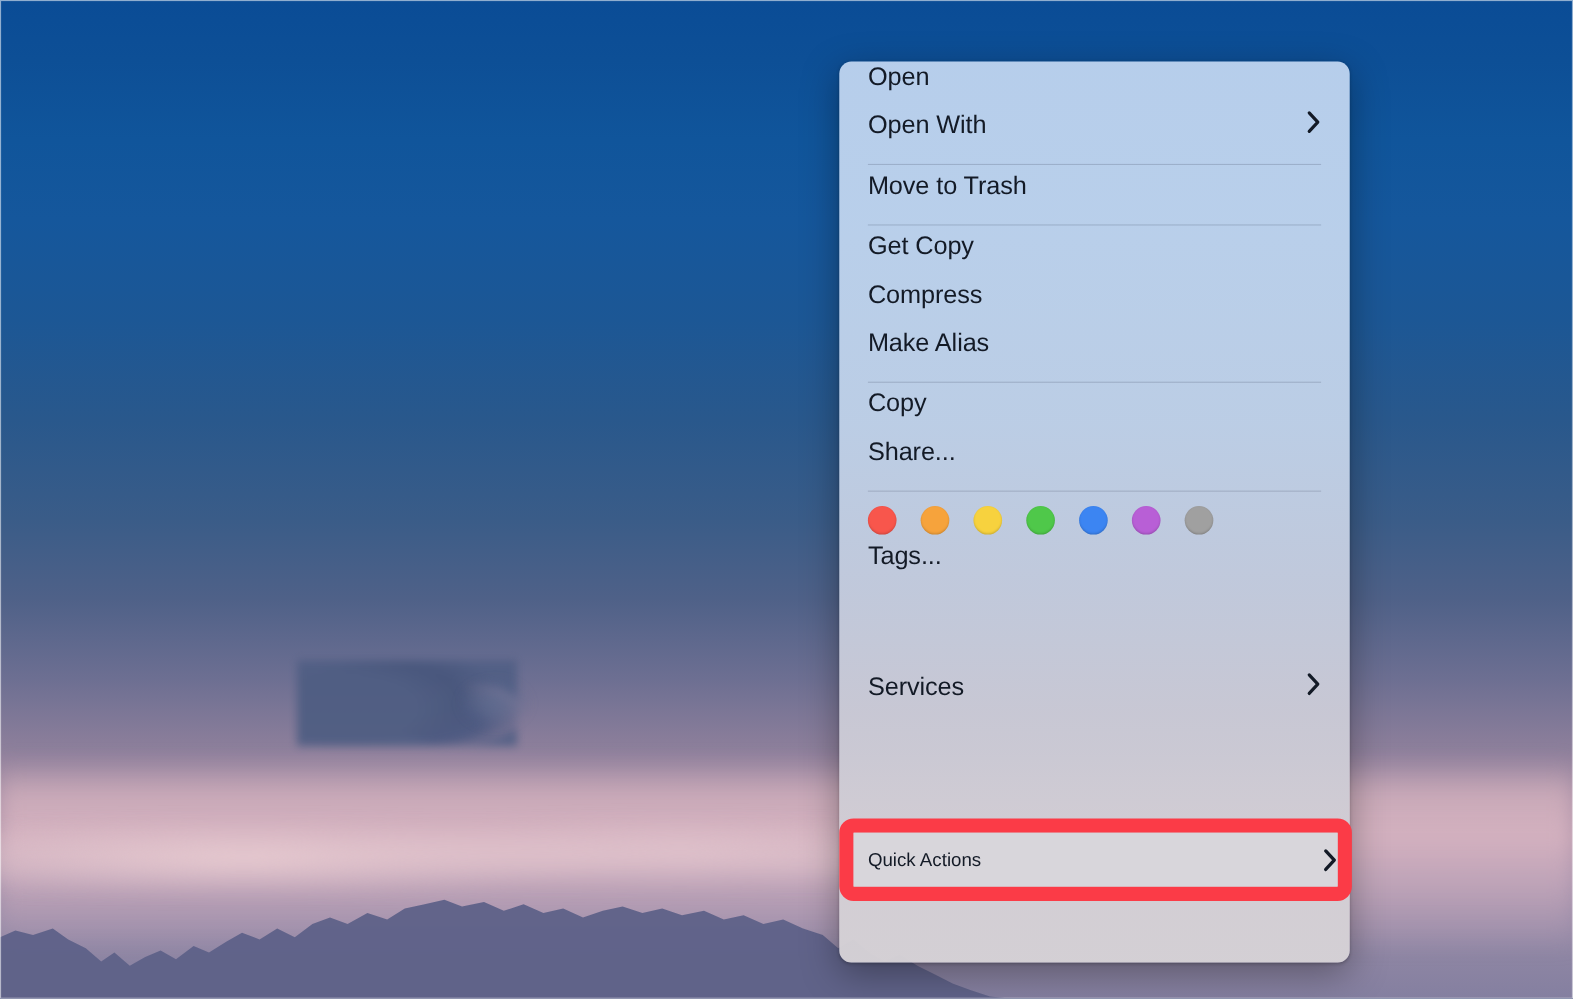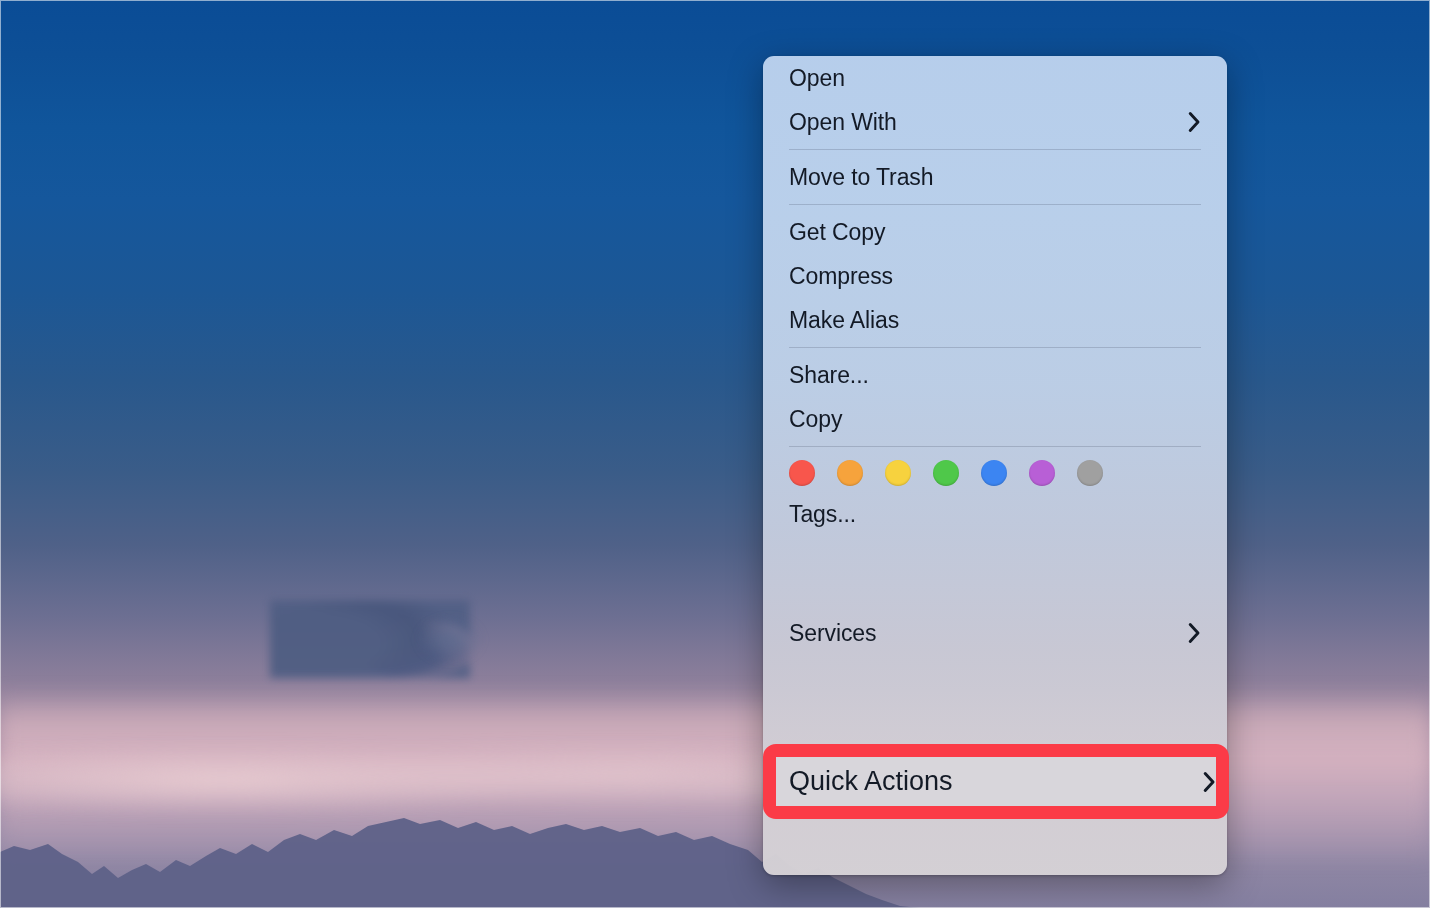--- a/index.html
+++ b/index.html
@@ -84,21 +84,21 @@
         rgba(196,204,222,0.97) 58%,
         rgba(202,202,214,0.97) 72%,
         rgba(209,205,212,0.97) 86%,
         rgba(214,210,214,0.97) 100%);
     box-shadow:0 10px 34px rgba(0,0,0,0.34), 0 1px 3px rgba(0,0,0,0.22);
     overflow:hidden;
   }
   .menu-item {
     position:relative;
     height:44px;
-    display:flex; align-items:center;
+    display:flex; align-items:flex-start;
     padding:0 26px;
     color:#131a26;
     font-size:23px;
     letter-spacing:-0.1px;
     white-space:nowrap;
   }
   .menu-item .label { flex:1; }
   .chev {
     width:13px; height:22px; flex:none;
     display:block;
@@ -128,21 +128,21 @@
     border:13px solid #fb3b47;
     background:transparent;
     z-index:5;
   }
   #qa-row {
     position:absolute;
     left:0; top:0; right:0; bottom:0;
     background:rgba(216,214,219,0.99);
     display:flex; align-items:center;
     padding:0 0 0 13px;
-    color:#131a26; font-size:27px;
+    color:#131a26; font-size:17px;
   }
   #qa-row .label { flex:1; }
 
   
   .qa-space { height:75px; }
 
   
   #frame {
     position:absolute; inset:0;
     border:1px solid rgba(255,255,255,0.55);
@@ -190,24 +190,24 @@
   <div class="menu-item">
     <span class="label">Compress</span>
   </div>
   <div class="menu-item">
     <span class="label">Make Alias</span>
   </div>
 
   <div class="sep"></div>
 
   <div class="menu-item">
+    <span class="label">Copy</span>
+  </div>
+  <div class="menu-item">
     <span class="label">Share...</span>
-  </div>
-  <div class="menu-item">
-    <span class="label">Copy</span>
   </div>
 
   <div class="sep"></div>
 
   <div class="tag-row">
     <span class="tag-dot" style="background: rgb(248, 86, 76);"></span>
     <span class="tag-dot" style="background: rgb(246, 163, 60);"></span>
     <span class="tag-dot" style="background: rgb(247, 210, 62);"></span>
     <span class="tag-dot" style="background: rgb(79, 200, 74);"></span>
     <span class="tag-dot" style="background: rgb(60, 133, 242);"></span>

